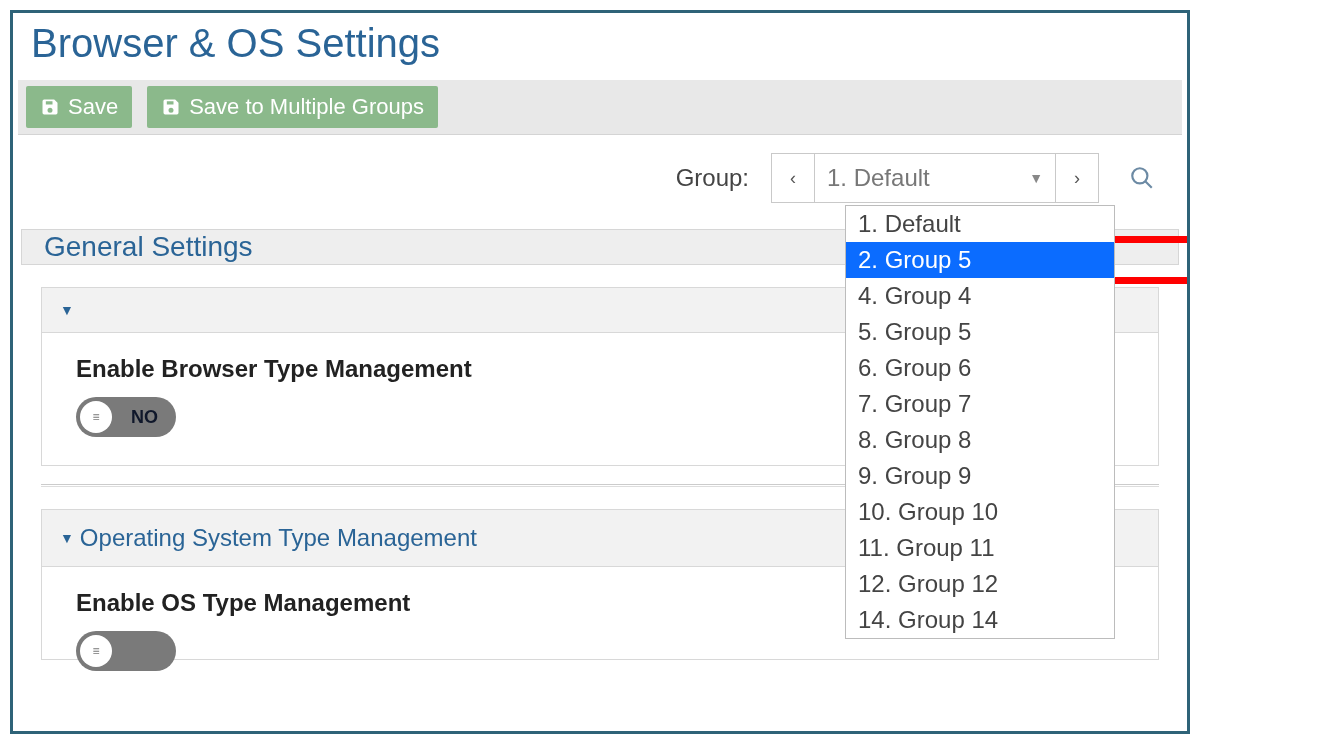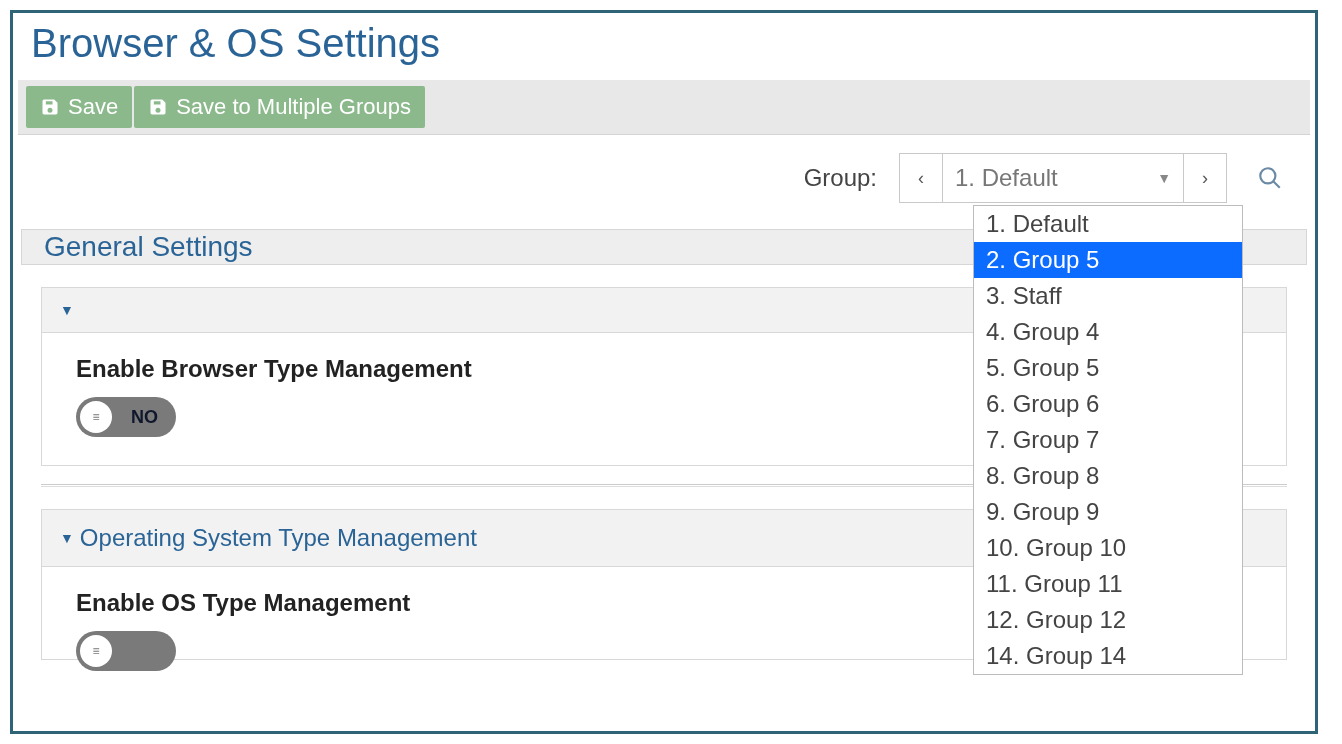--- a/index.html
+++ b/index.html
@@ -3,40 +3,40 @@
 <meta charset="utf-8">
 <style>
   * { box-sizing: border-box; margin: 0; padding: 0; }
   html, body { height: 100%; }
   body {
     font-family: "Segoe UI", "Helvetica Neue", Arial, sans-serif;
     background: #fff;
     padding: 10px;
   }
   .frame {
-    width: 1308px;
+    width: 1180px;
     height: 724px;
     border: 3px solid #2e6378;
     background: #fff;
     overflow: hidden;
     position: relative;
   }
   .page-title {
     color: #2a6496;
     font-size: 40px;
     font-weight: 400;
     padding: 8px 18px 14px 18px;
   }
   .toolbar {
     background: #e8e8e8;
     padding: 6px 8px;
     margin: 0 5px 0 5px;
     border-bottom: 1px solid #d4d4d4;
     display: flex;
-    gap: 2px;
+    gap: 15px;
   }
   .btn-green {
     background: #8bb98b;
     color: #fff;
     border: none;
     font-size: 22px;
     font-weight: 400;
     padding: 8px 14px;
     display: inline-flex;
     align-items: center;
@@ -232,21 +232,20 @@
     <button class="search-btn">
       <svg viewBox="0 0 24 24">
           <circle cx="10" cy="10" r="7"></circle>
           <line x1="21" y1="21" x2="15" y2="15"></line>
         </svg>
     </button>
 
     <div class="dropdown" id="dropdown">
         <div class="dropdown-item">1. Default</div>
         <div class="dropdown-item selected">2. Group 5</div>
-        <div class="dropdown-item">3. Staff</div>
         <div class="dropdown-item">4. Group 4</div>
         <div class="dropdown-item">5. Group 5</div>
         <div class="dropdown-item">6. Group 6</div>
         <div class="dropdown-item">7. Group 7</div>
         <div class="dropdown-item">8. Group 8</div>
         <div class="dropdown-item">9. Group 9</div>
         <div class="dropdown-item">10. Group 10</div>
         <div class="dropdown-item">11. Group 11</div>
         <div class="dropdown-item">12. Group 12</div>
         <div class="dropdown-item">14. Group 14</div>

